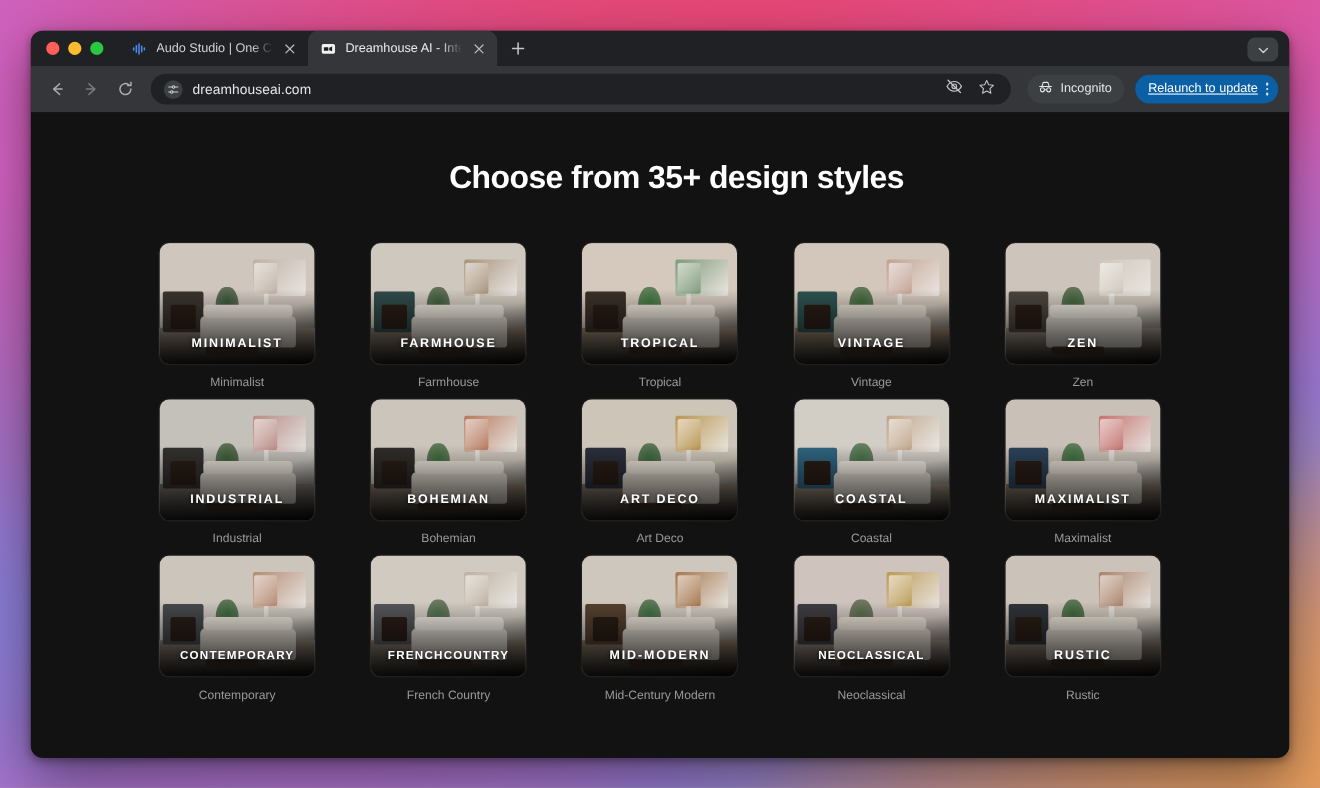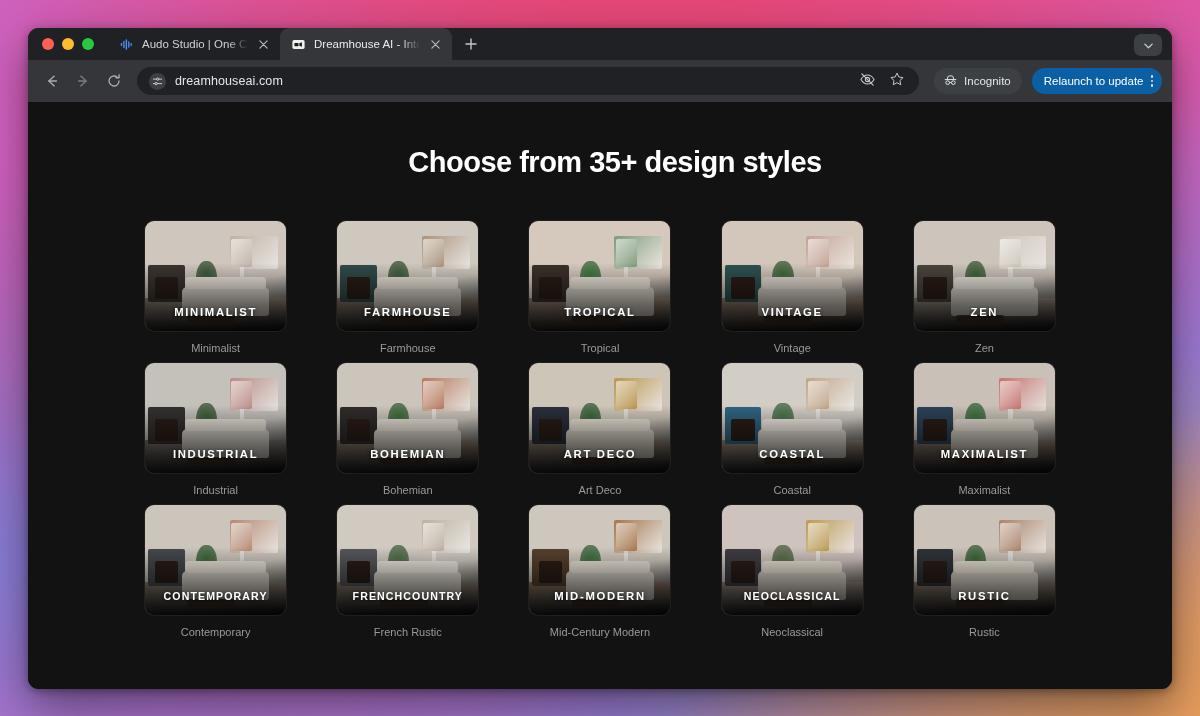--- a/index.html
+++ b/index.html
@@ -76,21 +76,21 @@
   .omni-icon{ width:17px; height:17px; border-radius:50%; background:#3c4043;
     display:flex; align-items:center; justify-content:center; flex:0 0 17px; }
   .omni-url{ font-size:12.5px; color:#e4e6e9; letter-spacing:.1px; }
   .omni-right{ margin-left:auto; display:flex; align-items:center; gap:13px; padding-right:2px; color:#c3c6ca; }
   .incognito{
     height:26px; border-radius:13px; background:#3c4043; display:flex; align-items:center;
     gap:6px; padding:0 11px 0 9px; color:#e3e5e8; font-size:11.5px; margin-left:6px;
   }
   .relaunch{
     height:26px; border-radius:13px; background:#0b5fa5; display:flex; align-items:center;
-    gap:4px; padding:0 6px 0 12px; color:#fff; font-size:11.5px; margin-left:7px;
+    gap:4px; padding:0 6px 0 12px; color:#fff; font-size:11.5px; margin-left:7px;text-decoration:underline;
   }
   .kebab{ display:flex; flex-direction:column; gap:2px; align-items:center; padding:0 3px; }
   .kebab i{ width:2.5px; height:2.5px; border-radius:50%; background:#dfe2e5; display:block; }
 
   
   .page{
     flex:1 1 auto; background:#121212; overflow:hidden; position:relative;
   }
   .hero-title{
     text-align:center; color:#fff; font-size:29px; font-weight:700;
@@ -489,21 +489,21 @@
               <div class="art2" style="background:linear-gradient(135deg,rgba(255,255,255,.6),#bdb1a0)"></div>
               <div class="fire" style="background:#55565a"></div>
               <div class="lamp" style="background:rgba(255,255,255,.45)"></div>
               <div class="plant" style="background:radial-gradient(circle at 50% 35%,#50704a,rgba(0,0,0,.35))"></div>
               <div class="sofa" style="background:#ded9d0"></div>
               <div class="tbl" style="background:rgba(70,50,35,.85)"></div>
             </div>
             <div class="scrim"></div>
             <div class="card-overlay tight">FRENCHCOUNTRY</div>
           </div>
-          <div class="caption">French Rustic</div>
+          <div class="caption">French Country</div>
         </div>
         <div class="cell">
           <div class="card">
             <div class="room">
               <div class="wall" style="background:linear-gradient(170deg,#cec7bd 0%,#cec7bd 58%,rgba(0,0,0,.06) 100%)"></div>
               <div class="floor" style="background:linear-gradient(to bottom,#8d7a66,rgba(0,0,0,.55))"></div>
               <div class="art" style="background:linear-gradient(135deg,#a5764c,rgba(255,255,255,.55))"></div>
               <div class="art2" style="background:linear-gradient(135deg,rgba(255,255,255,.6),#a5764c)"></div>
               <div class="fire" style="background:#55402e"></div>
               <div class="lamp" style="background:rgba(255,255,255,.45)"></div>

